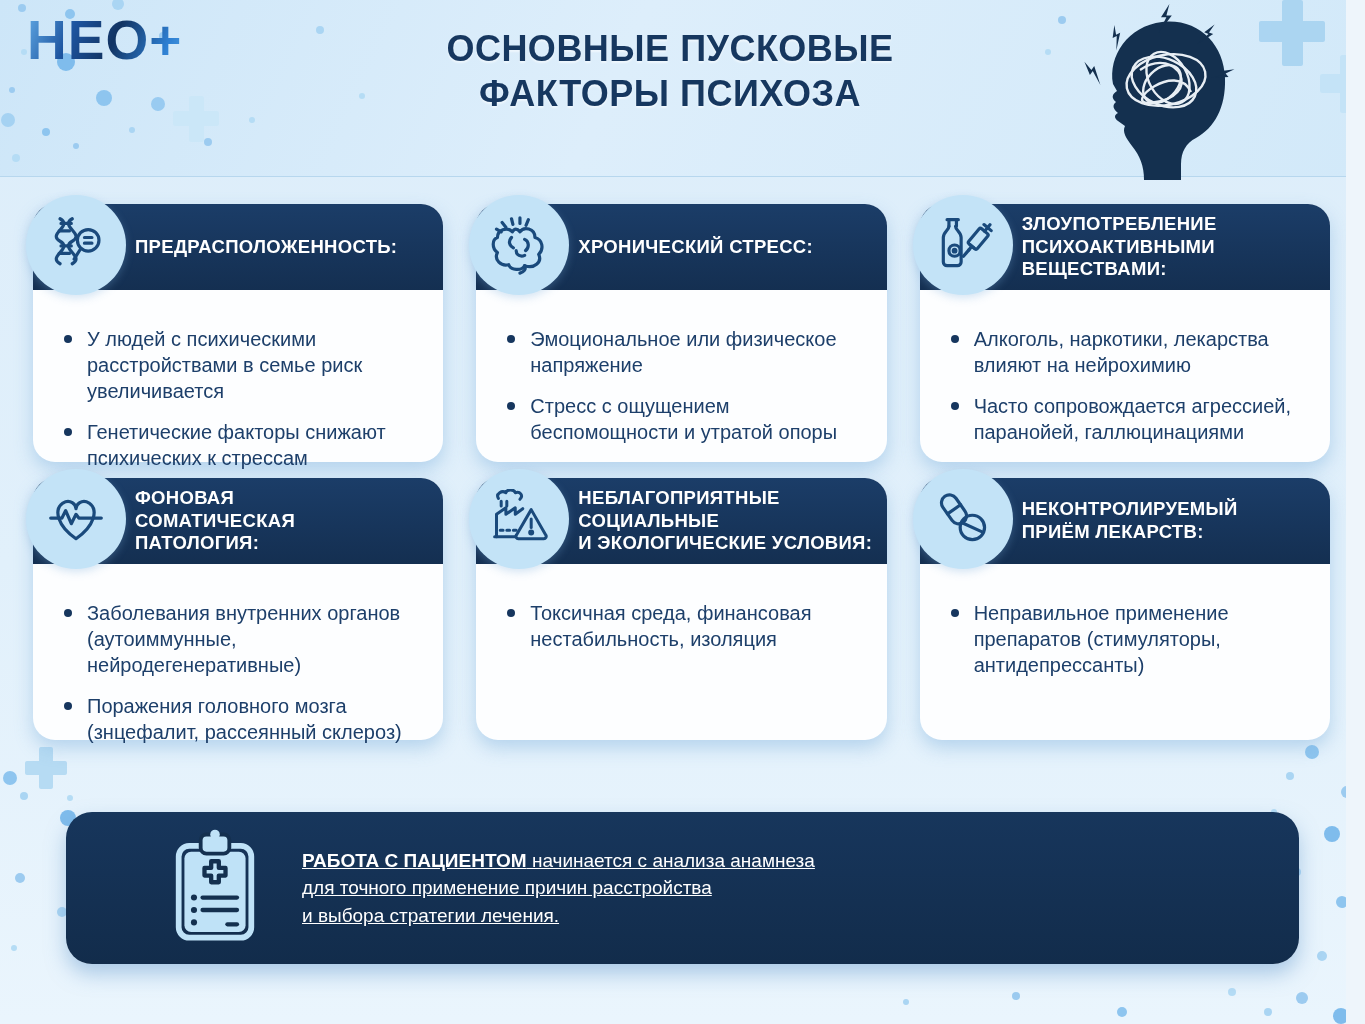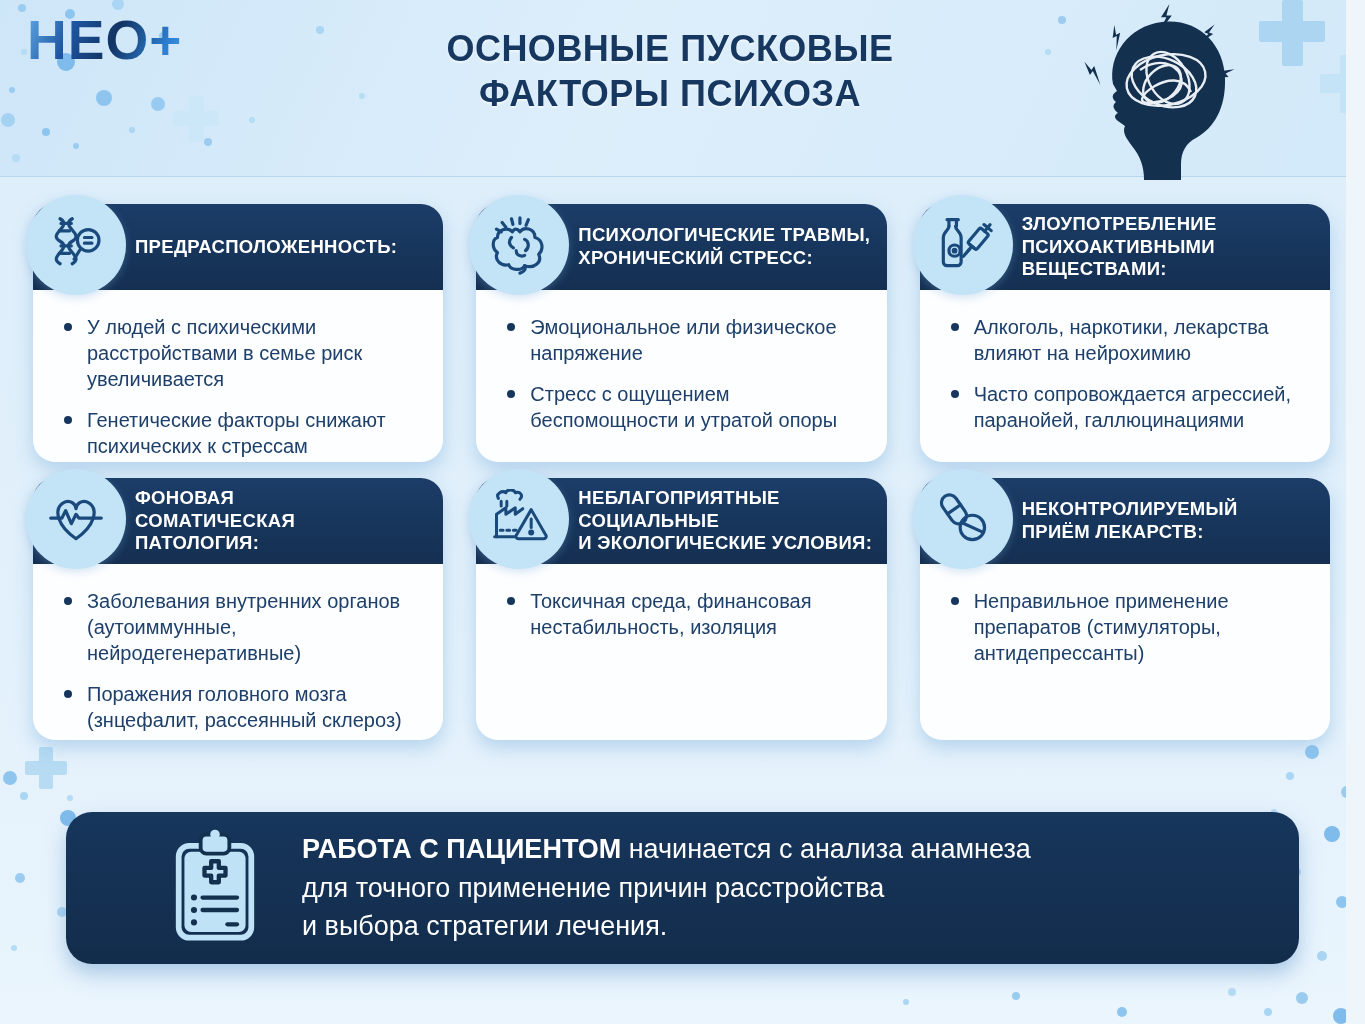--- a/index.html
+++ b/index.html
@@ -43,40 +43,40 @@
     display:flex;flex-direction:column;justify-content:center;
     padding:0 10px 0 102px;color:#ffffff;
     font-weight:700;font-size:18.5px;line-height:1.24;letter-spacing:.3px;
   }
   .hline{white-space:nowrap;}
   .icon-circle{
     position:absolute;left:-7px;top:-9px;width:100px;height:100px;border-radius:50%;
     background:#c3e3f7;display:flex;align-items:center;justify-content:center;
     z-index:3;box-shadow:0 3px 8px rgba(120,170,215,.3);
   }
-  .card-body{padding:24px 12px 0 24px;}
+  .card-body{padding:36px 12px 0 24px;}
   .card-body ul{margin:0;padding:0;list-style:none;}
   .card-body li{
     position:relative;padding-left:30px;margin-bottom:15px;
     color:#1d3f6a;font-size:20px;line-height:1.3;
   }
   .card-body li::before{
     content:"";position:absolute;left:7px;top:9px;width:8px;height:8px;
     border-radius:50%;background:#16365e;
   }
   .bullet-line{white-space:nowrap;}
 
   .banner{
     position:absolute;left:66px;top:812px;width:1233px;height:152px;
     background:linear-gradient(180deg,#17365c,#122c4b);border-radius:26px;
     display:flex;align-items:center;
     box-shadow:0 10px 20px rgba(110,160,210,.5);
   }
   .banner-icon{margin-left:106px;flex:0 0 auto;}
-  .banner-text{margin-left:44px;color:#ffffff;font-size:27px;line-height:1.44;font-weight:400;}
+  .banner-text{margin-left:44px;color:#ffffff;font-size:19px;line-height:1.44;font-weight:400;text-decoration:underline;}
   .banner-lead{font-weight:700;}
   .ic{display:block;}
 </style>
 </head>
 <body>
 
 <div class="poster">
 
   <div class="header-band"></div>
 
@@ -207,21 +207,20 @@
     <div class="card">
       <div class="icon-circle">
         <svg class="ic" width="60" height="60" viewBox="0 0 64 64" fill="none" stroke="#1a4a7c" stroke-width="3.4" stroke-linecap="round" stroke-linejoin="round">
           <path d="M25 18 C19 12 9 16 9 24 C3 26 3 36 9 40 C5 48 13 55 21 53 C23 59 35 60 38 54 C48 58 57 50 53 42 C59 36 57 26 49 24 C49 14 37 12 33 18 C30 14 27 14 25 18 Z"></path>
           <path d="M38 54 C40 58 37 61 33 62"></path>
           <path d="M24 24 c-4 4 -2 9 2 11 M38 26 c5 2 5 9 1 12 M29 38 c0 5 5 7 9 5"></path>
           <path d="M14 8 l4 5 M24 4 l1.5 6 M33 3 v6 M42 5 l-2.5 6 M8 15 l5 3"></path>
         </svg>
       </div>
       <div class="card-header">
-        <div class="hline">ПСИХОЛОГИЧЕСКИЕ ТРАВМЫ,</div>
         <div class="hline">ХРОНИЧЕСКИЙ СТРЕСС:</div>
       </div>
       <div class="card-body">
         <ul>
           <li>
             <div class="bullet-line">Эмоциональное или физическое</div>
             <div class="bullet-line">напряжение</div>
           </li>
           <li>
             <div class="bullet-line">Стресс с ощущением</div>

